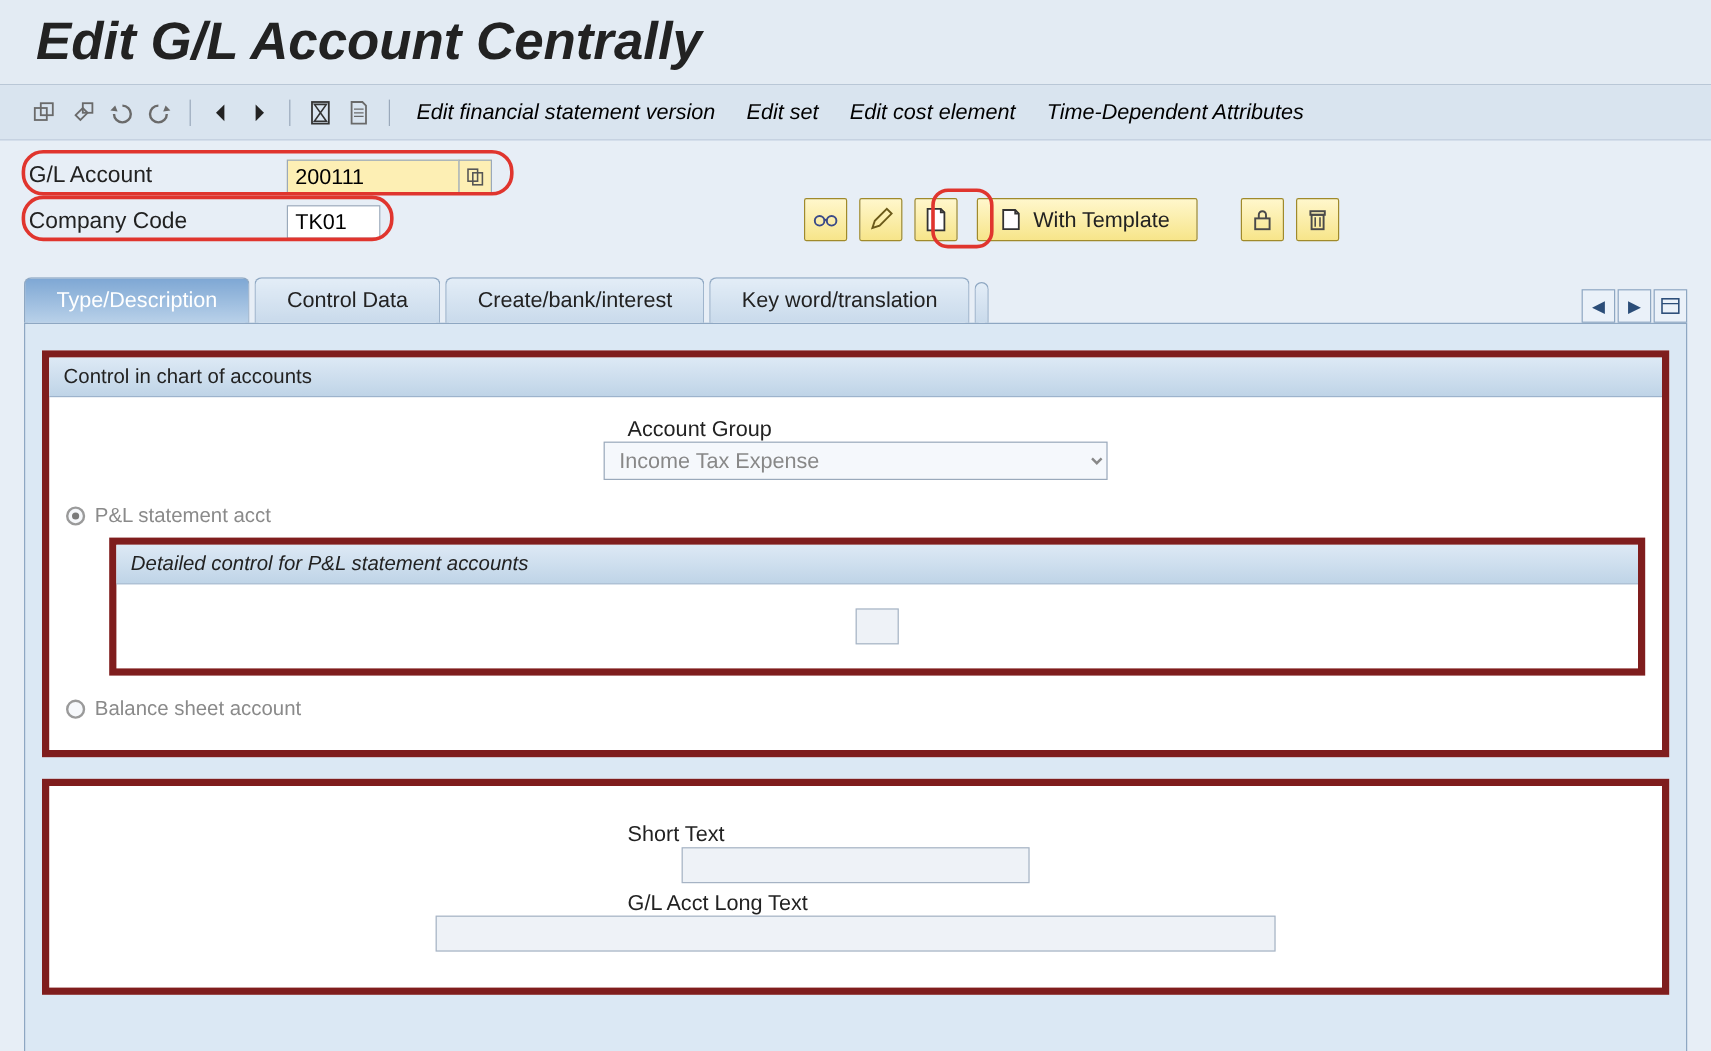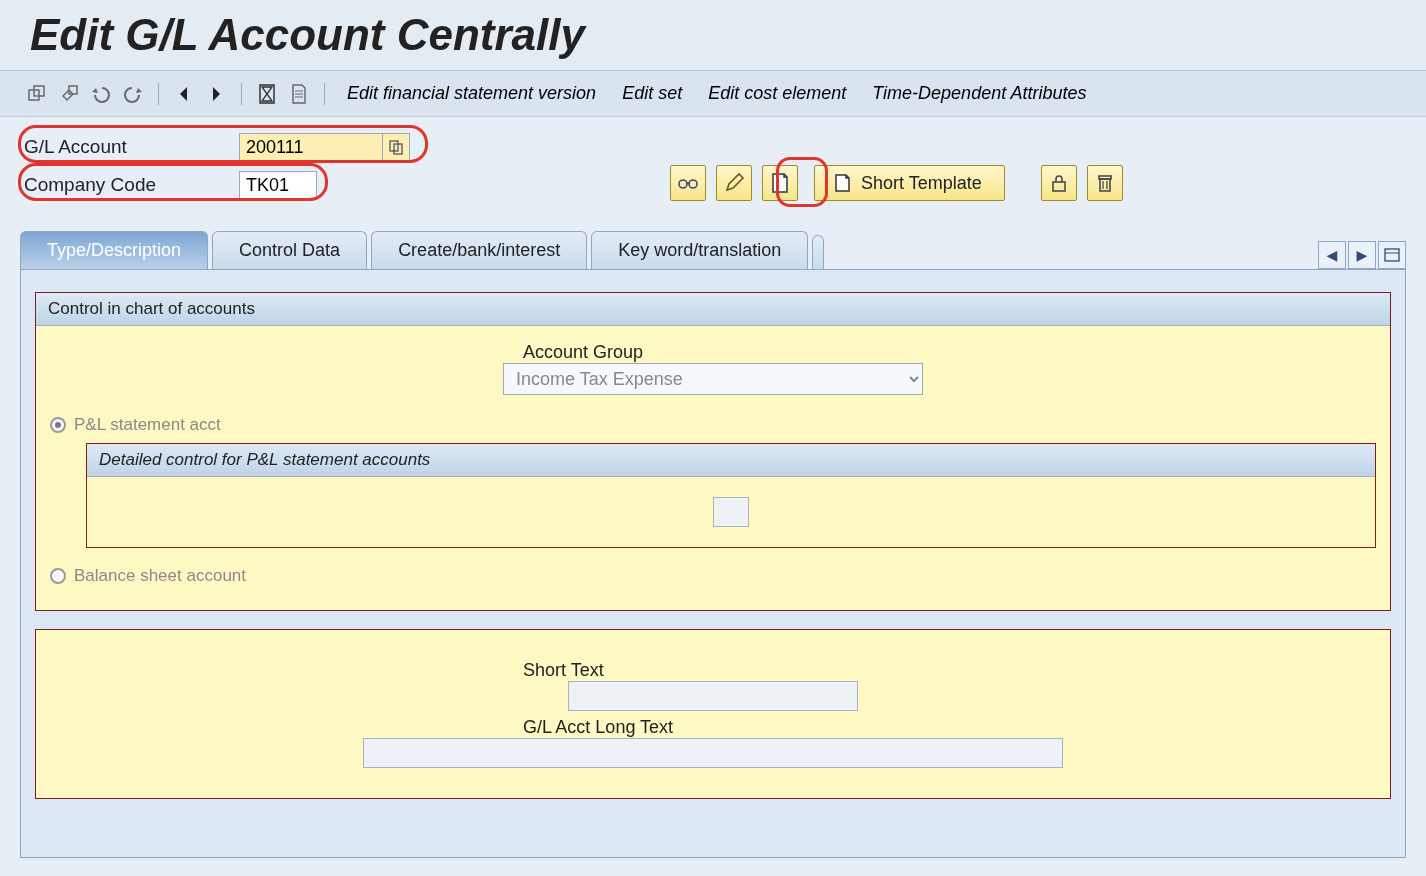--- a/index.html
+++ b/index.html
@@ -181,22 +181,22 @@
     font-size: 14px;
     color: #2b4d78;
   }
   .tab-content {
     border: 1px solid #8ea7c2;
     background: #dbe8f4;
     padding: 22px 14px 40px 14px;
     min-height: 520px;
   }
   .group-box {
-    border: 1px solid #7f1d1d;
-    background: #fef9c3;
+    border: 6px solid #7f1d1d;
+    background: #ffffff;
     margin-bottom: 18px;
   }
   .group-title {
     background: linear-gradient(#dde9f5, #bfd4e7);
     padding: 6px 12px;
     font-size: 17px;
     border-bottom: 1px solid #9db3cc;
   }
   .group-body {
     padding: 10px 14px 16px 14px;
@@ -366,21 +366,21 @@
         <svg width="20" height="22" viewBox="0 0 20 22">
             <path d="M3 2 H14 L17 5 V20 H3 Z" fill="#fff" stroke="#333" stroke-width="1.5"></path>
             <path d="M14 2 V5 H17" fill="none" stroke="#333" stroke-width="1.5"></path>
           </svg>
       </span>
       <span class="template-btn">
         <svg width="18" height="20" viewBox="0 0 18 20">
             <path d="M3 2 H13 L16 5 V18 H3 Z" fill="#fff" stroke="#333" stroke-width="1.5"></path>
             <path d="M13 2 V5 H16" fill="none" stroke="#333" stroke-width="1.5"></path>
           </svg>
-        <span>Short Template</span>
+        <span>With Template</span>
       </span>
       <span class="sq-btn">
         <svg width="18" height="20" viewBox="0 0 18 20">
             <rect x="3" y="9" width="12" height="9" fill="none" stroke="#4a4a4a" stroke-width="1.6"></rect>
             <path d="M6 9 V6 a3 3 0 0 1 6 0 V9" fill="none" stroke="#4a4a4a" stroke-width="1.6"></path>
           </svg>
       </span>
       <span class="sq-btn">
         <svg width="18" height="20" viewBox="0 0 18 20">
             <rect x="4" y="6" width="10" height="12" fill="none" stroke="#4a4a4a" stroke-width="1.6"></rect>

